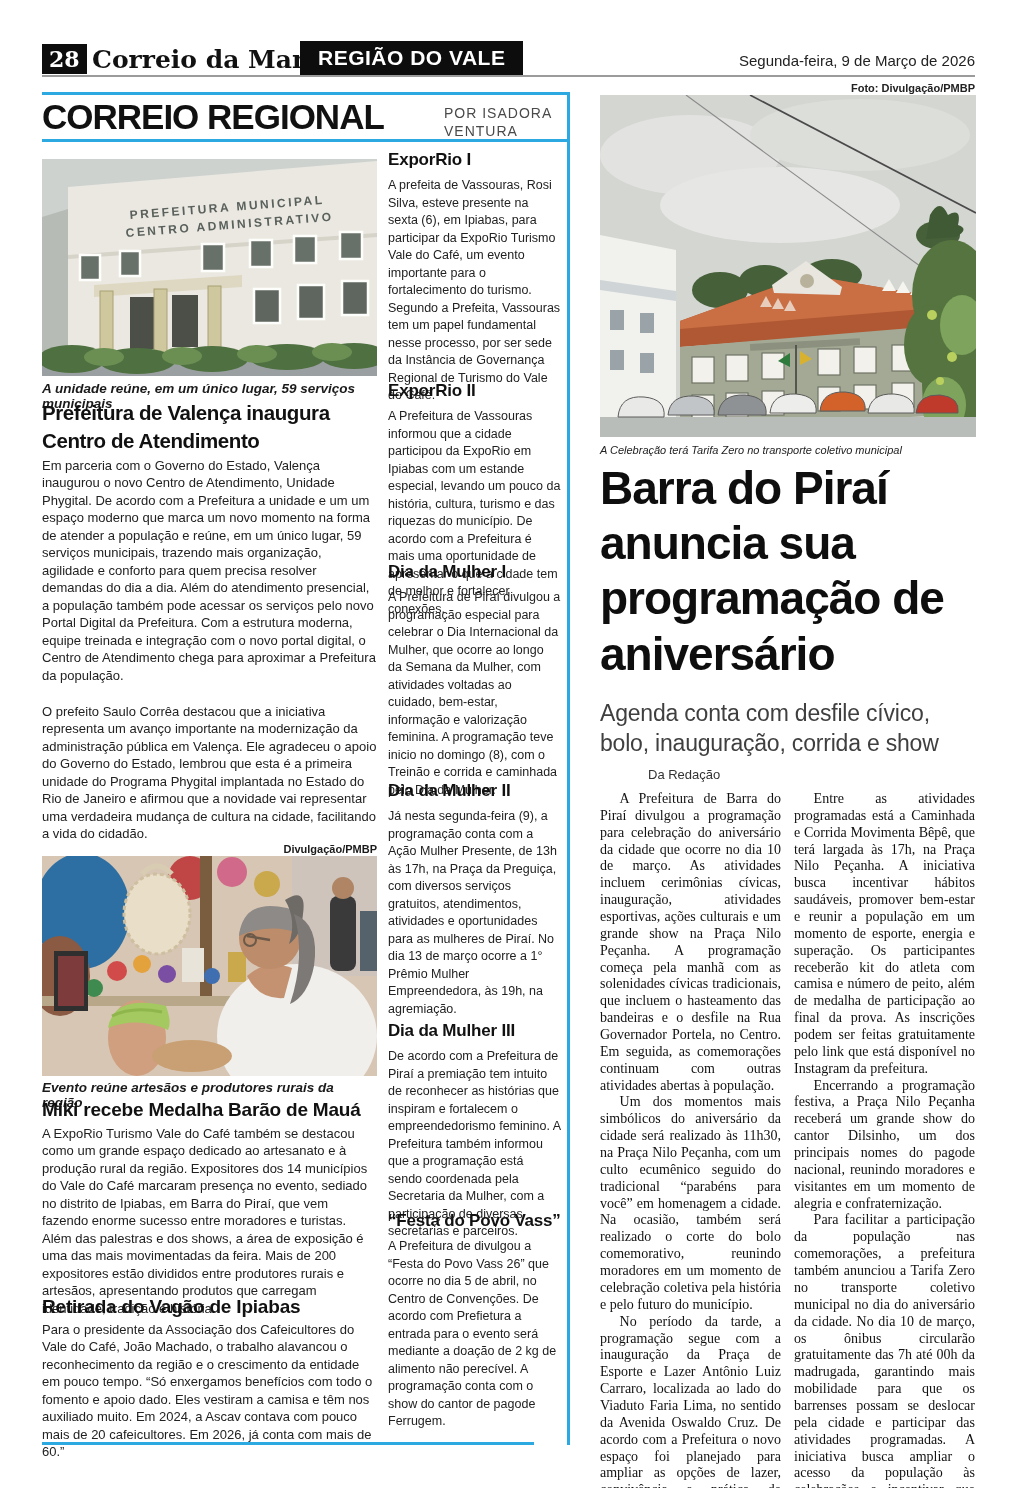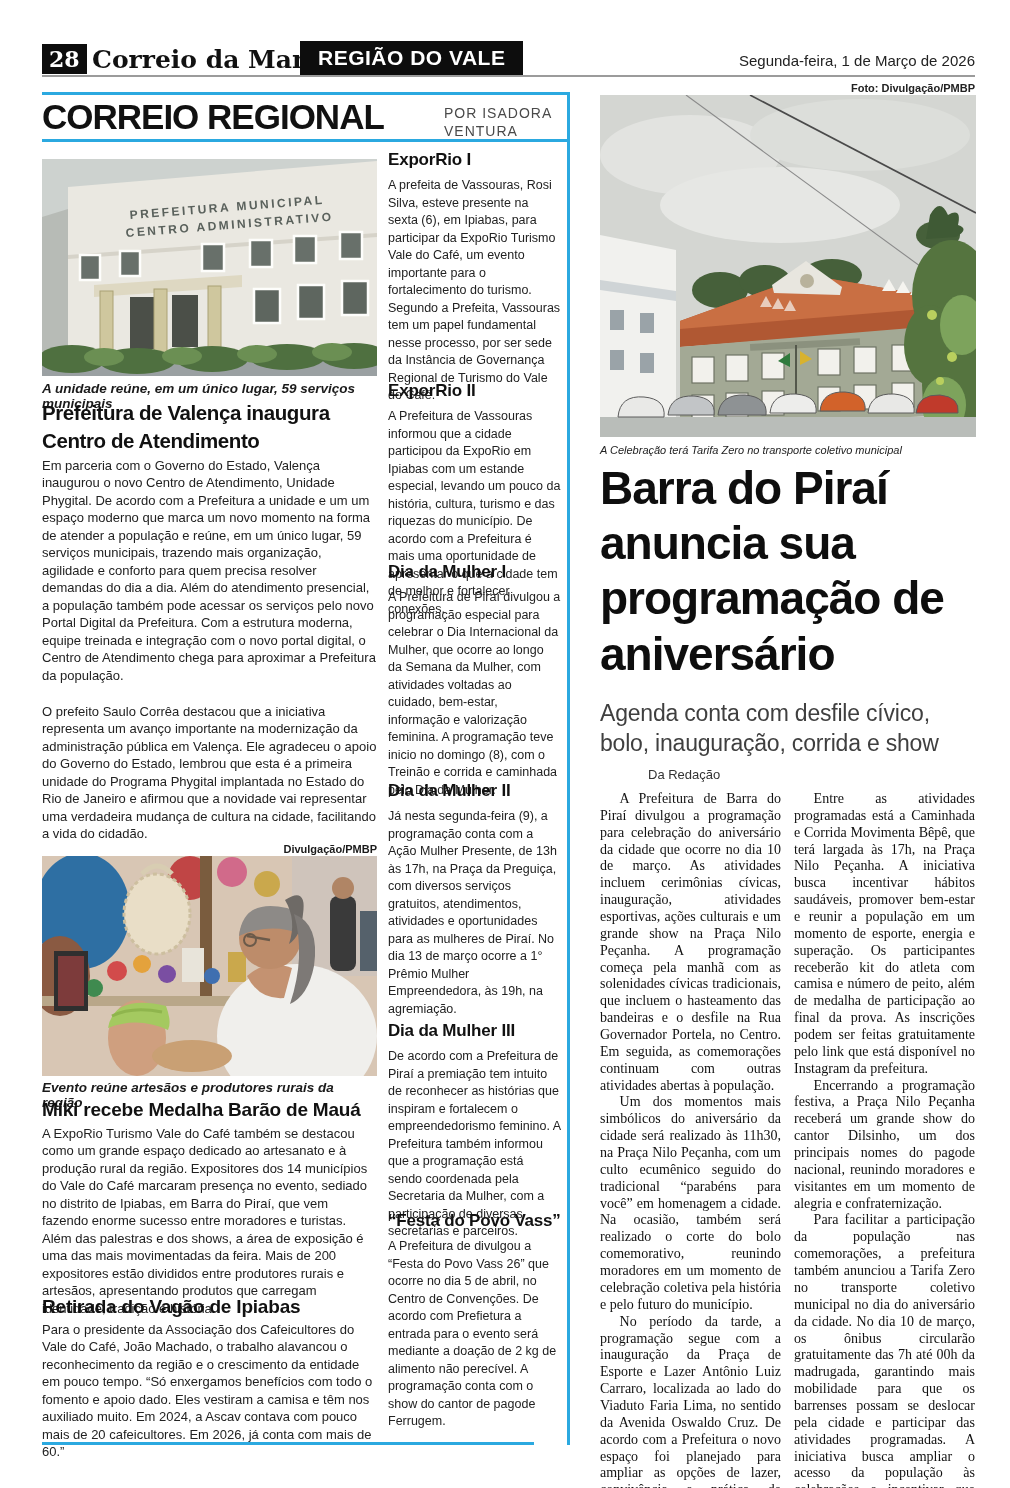--- a/index.html
+++ b/index.html
@@ -52,21 +52,21 @@
   .main-col p{ text-indent:1.4em; }
 </style>
 </head>
 <body>
 
 <div class="page">
 
   <div class="abs page-num">28</div>
   <div class="abs logo">Correio da Manhã</div>
   <div class="abs section-banner">REGIÃO DO VALE</div>
-  <div class="abs issue-date">Segunda-feira, 1 de Março de 2026</div>
+  <div class="abs issue-date">Segunda-feira, 9 de Março de 2026</div>
   <div class="abs header-rule"></div>
   <div class="abs foto-credit">Foto: Divulgação/PMBP</div>
 
   <div class="abs rule cr-rule-top"></div>
   <div class="abs rule cr-rule-title"></div>
   <div class="abs rule cr-rule-v"></div>
   <div class="abs rule cr-rule-bottom"></div>
 
   <div class="abs cr-title">CORREIO REGIONAL</div>
   <div class="abs cr-byline">POR ISADORA VENTURA</div>

